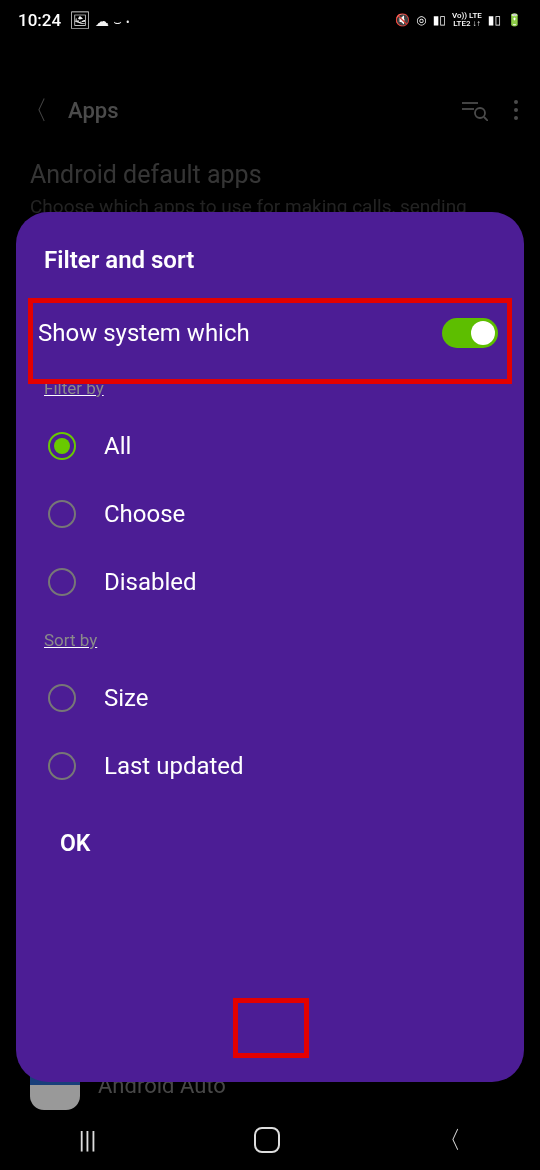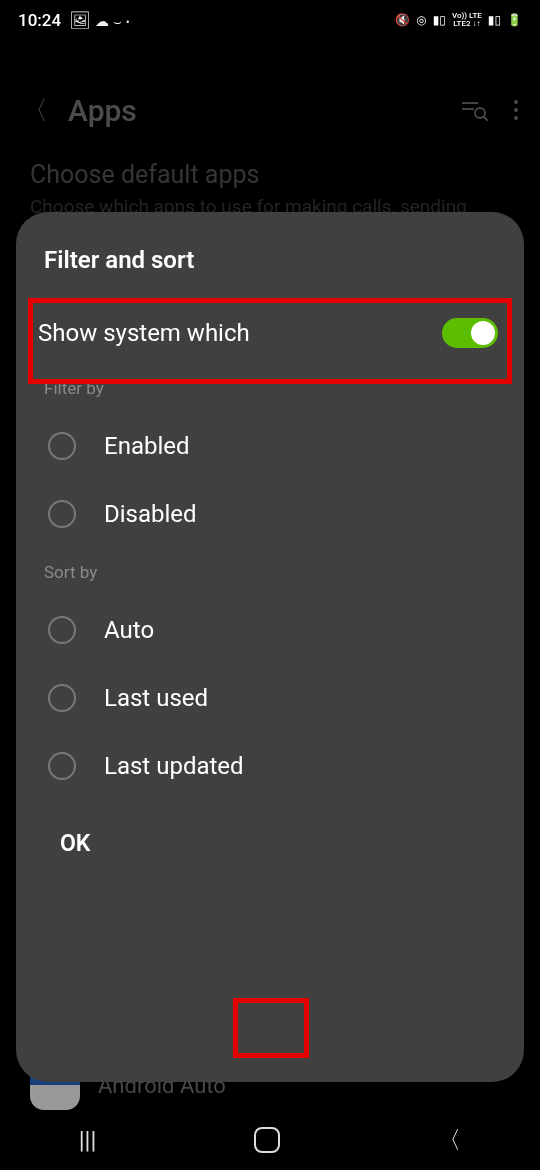--- a/index.html
+++ b/index.html
@@ -33,36 +33,36 @@
       position: absolute;
       top: 80px; left: 0; right: 0;
       padding: 10px 22px;
       display: flex;
       align-items: center;
       justify-content: space-between;
       opacity: .4;
       height: 60px;
     }
     .bg-back { font-size: 26px; color: #aaa; padding-right: 10px; }
-    .bg-title { font-size: 30px; color: #bbb; font-weight: 500; flex: 1; padding-left: 10px;}
+    .bg-title { font-size: 22px; color: #bbb; font-weight: 500; flex: 1; padding-left: 10px;}
     .bg-icons { display: flex; gap: 26px; font-size: 22px; color: #bbb; align-items: center;}
     .bg-sub {
       position: absolute; top: 160px; left: 30px; right: 30px;
       opacity: .35; color: #aaa;
     }
     .bg-sub h3 { font-size: 25px; font-weight: 400; color: #999; margin-bottom: 6px;}
     .bg-sub p { font-size: 19px; color: #666; }
 
     
     .dialog {
       position: absolute;
       left: 16px; right: 16px;
       top: 212px;
       bottom: 88px;
-      background: #404040;
+      background: #4c1d95;
       border-radius: 32px;
       padding: 34px 28px 20px 28px;
       display: flex;
       flex-direction: column;
     }
     .dialog-title {
       font-size: 24px;
       font-weight: 600;
       margin-bottom: 28px;
     }
@@ -87,20 +87,21 @@
       background: #fff; border-radius: 50%;
       position: absolute; right: 3px; top: 3px;
     }
 
     .section-header {
       display: flex;
       align-items: center;
       gap: 12px;
       margin-top: 14px;
       margin-bottom: 14px;
+      text-decoration: underline;
     }
     .section-label { font-size: 17px; color: #8a8a8a; white-space: nowrap; }
     .dots {
       flex: 1; height: 1px;
       background-image: radial-gradient(#555 1px, transparent 1px);
       background-size: 6px 2px;
       background-repeat: repeat-x;
       background-position: center;
     }
 
@@ -205,21 +206,21 @@
       </svg>
     </span>
     <span class="dot-menu">
         <i></i>
         <i></i>
         <i></i>
       </span>
   </div>
 </div>
 <div class="bg-sub">
-  <h3>Choose default apps</h3>
+  <h3>Android default apps</h3>
   <p>Choose which apps to use for making calls, sending</p>
 </div>
 
 <div class="bg-app-behind">
   <div class="bg-app-icon"></div>
   <span class="bg-app-name">Android Auto</span>
 </div>
 
 <div class="dialog">
   <div class="dialog-title">Filter and sort</div>
@@ -228,40 +229,40 @@
     <span class="toggle-label">Show system which</span>
     <div class="toggle"></div>
   </div>
 
   <div class="section-header">
     <span class="section-label">Filter by</span>
     <span class="dots"></span>
   </div>
 
   <div class="radio-row">
-    <span class="radio"></span>
-    <span class="radio-label">Enabled</span>
+    <span class="radio selected"></span>
+    <span class="radio-label">All</span>
+  </div>
+  <div class="radio-row">
+    <span class="radio"></span>
+    <span class="radio-label">Choose</span>
   </div>
   <div class="radio-row">
     <span class="radio"></span>
     <span class="radio-label">Disabled</span>
   </div>
 
   <div class="section-header">
     <span class="section-label">Sort by</span>
     <span class="dots"></span>
   </div>
 
   <div class="radio-row">
     <span class="radio"></span>
-    <span class="radio-label">Auto</span>
-  </div>
-  <div class="radio-row">
-    <span class="radio"></span>
-    <span class="radio-label">Last used</span>
+    <span class="radio-label">Size</span>
   </div>
   <div class="radio-row">
     <span class="radio"></span>
     <span class="radio-label">Last updated</span>
   </div>
 
   <div class="ok-row">
     <span class="ok-btn">OK</span>
   </div>
 </div>

